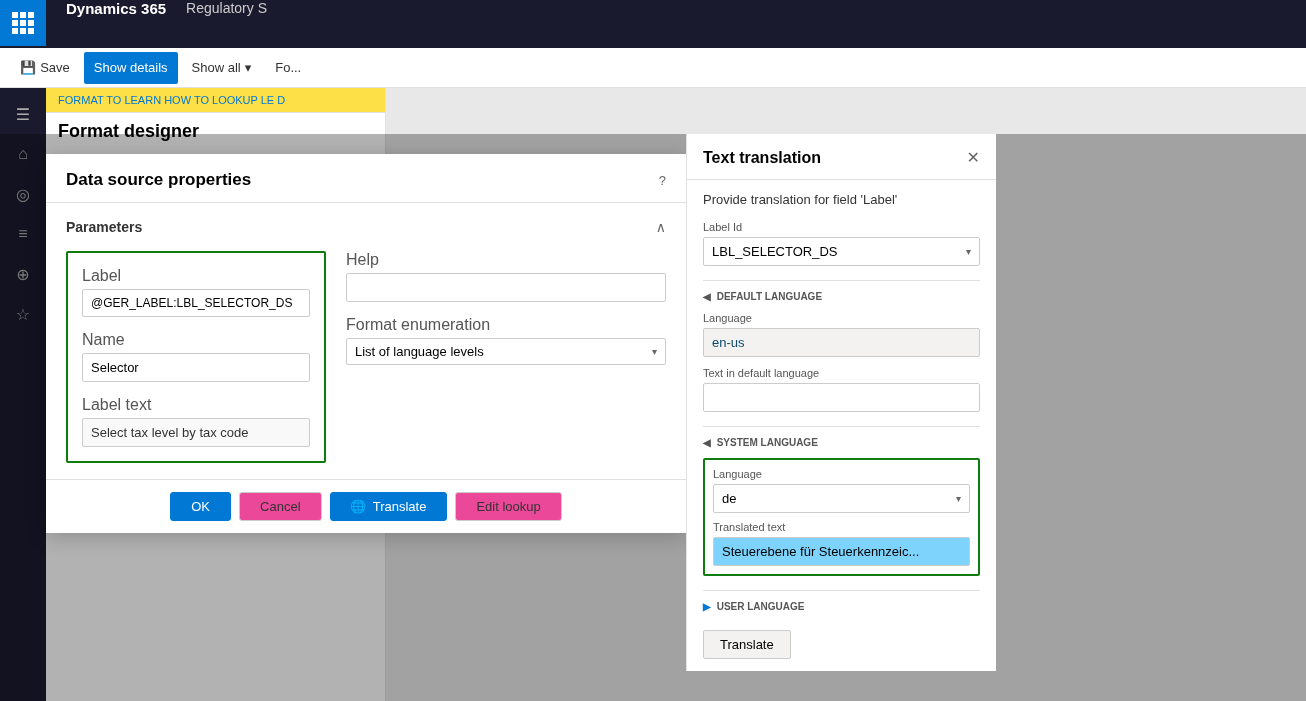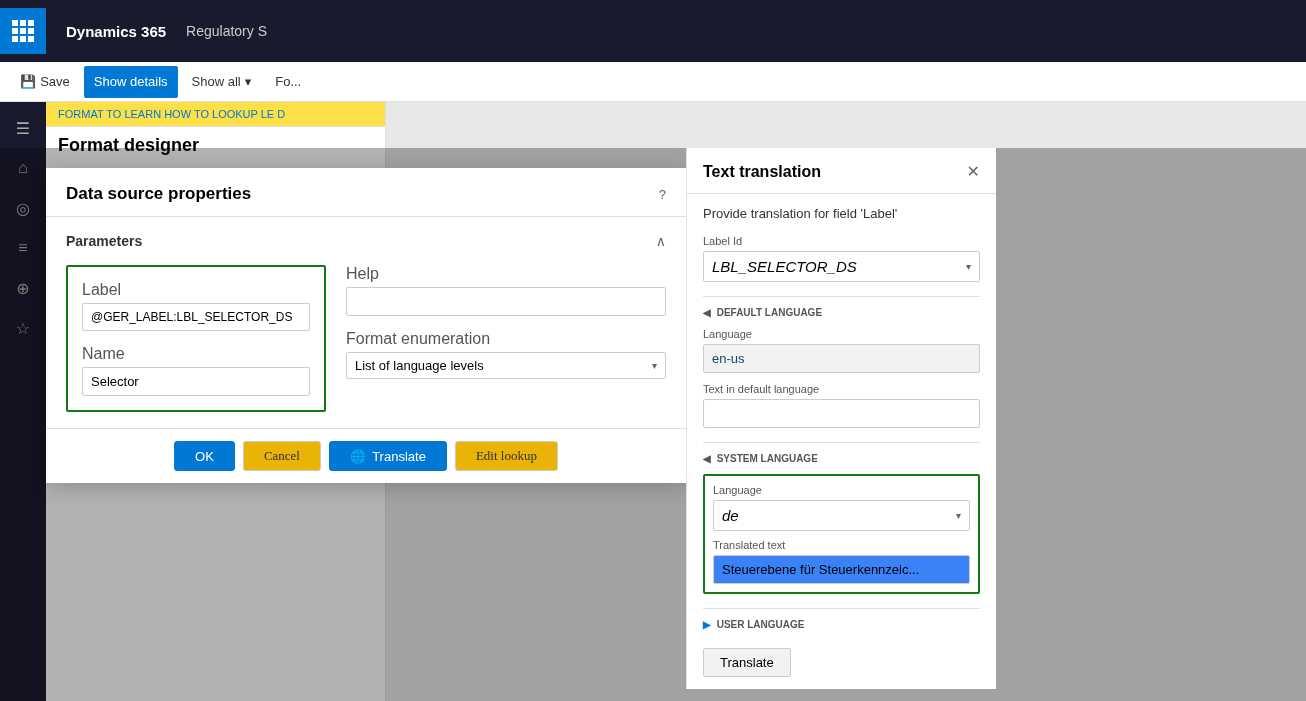--- a/index.html
+++ b/index.html
@@ -1,19 +1,19 @@
 <!DOCTYPE html>
 <html><head>
   <meta charset="utf-8">
   <style>
     * { box-sizing: border-box; margin: 0; padding: 0; }
     body { font-family: 'Segoe UI', Arial, sans-serif; font-size: 13px; background: #f3f2f1; display: flex; flex-direction: column; height: 701px; overflow: hidden; }
 
     
-    .topbar { display: flex; align-items: center; background: #1a1a2e; height: 62px; color: white; flex-shrink: 0; }
+    .topbar { display: flex; background: #1a1a2e; height: 48px; color: white; flex-shrink: 0; }
     .topbar-waffle { width: 46px; height: 46px; display: flex; align-items: center; justify-content: center; background: #0078d4; cursor: pointer; flex-shrink: 0; }
     .waffle-icon { display: grid; grid-template-columns: repeat(3,6px); grid-template-rows: repeat(3,6px); gap: 2px; }
     .waffle-dot { background: white; width: 6px; height: 6px; }
     .topbar-title { padding: 0 20px; font-size: 15px; font-weight: 600; color: white; }
     .topbar-subtitle { font-size: 14px; color: #ccc; }
 
     
     .navbar { display: flex; align-items: center; background: white; height: 40px; border-bottom: 1px solid #e0e0e0; padding: 0 10px; flex-shrink: 0; gap: 4px; }
     .nav-btn { display: flex; align-items: center; gap: 4px; padding: 0 10px; height: 32px; border: none; background: none; cursor: pointer; font-size: 13px; color: #333; border-radius: 2px; }
     .nav-btn.active { background: #0078d4; color: white; }
@@ -52,34 +52,34 @@
     .param-input { padding: 6px 8px; border: 1px solid #ccc; border-radius: 2px; font-size: 13px; outline: none; background: white; }
 
     
     .param-select { display: flex; align-items: center; gap: 4px; border: 1px solid #ccc; border-radius: 2px; padding: 5px 8px; background: white; cursor: pointer; min-width: 180px; }
     .param-select-text { flex: 1; font-size: 13px; }
     .param-select-arrow { font-size: 10px; color: #666; }
 
     .ds-dialog-footer { padding: 12px 20px; border-top: 1px solid #e0e0e0; display: flex; gap: 8px; justify-content: center; }
     .btn { padding: 6px 20px; border-radius: 3px; font-size: 13px; cursor: pointer; border: 1px solid transparent; }
     .btn-primary { background: #0078d4; color: white; border-color: #0078d4; }
-    .btn-secondary { background: #eab308; color: #333; border-color: #ccc; font-family: Liberation Serif, serif; }
+    .btn-secondary { background: #ec4899; color: #333; border-color: #ccc; }
     .btn-translate { background: #0078d4; color: white; border-color: #0078d4; display: flex; align-items: center; gap: 6px; }
 
     
     .tt-panel { width: 310px; background: white; border-left: 1px solid #e0e0e0; display: flex; flex-direction: column; overflow-y: auto; flex-shrink: 0; }
     .tt-panel-header { padding: 14px 16px 12px; border-bottom: 1px solid #e0e0e0; display: flex; justify-content: space-between; align-items: center; }
     .tt-panel-title { font-size: 16px; font-weight: 600; }
     .close-btn { background: none; border: none; cursor: pointer; font-size: 16px; color: #666; }
     .tt-panel-body { padding: 12px 16px; display: flex; flex-direction: column; gap: 14px; overflow-y: auto; }
     .tt-subtitle { font-size: 13px; color: #333; }
     .tt-field-group { display: flex; flex-direction: column; gap: 4px; }
     .tt-field-label { font-size: 11px; color: #555; }
     .tt-dropdown { display: flex; align-items: center; border: 1px solid #ccc; border-radius: 2px; padding: 6px 8px; background: white; cursor: pointer; }
-    .tt-dropdown-text { flex: 1; font-size: 15px; font-style: italic; }
+    .tt-dropdown-text { flex: 1; font-size: 13px; }
     .tt-dropdown-arrow { font-size: 10px; color: #666; }
     .tt-value { font-size: 13px; padding: 6px 8px; border: 1px solid #e0e0e0; border-radius: 2px; background: #f9f9f9; color: #0078d4; }
     .tt-section-header { font-size: 10px; font-weight: 600; color: #555; text-transform: uppercase; display: flex; align-items: center; gap: 6px; }
     .tt-input { padding: 6px 8px; border: 1px solid #ccc; border-radius: 2px; font-size: 13px; background: white; outline: none; }
     .tt-input-readonly { background: #f3f2f1; color: #666; }
 
     .tt-highlighted { border: 2px solid #107c10; border-radius: 2px; padding: 8px; display: flex; flex-direction: column; gap: 8px; }
     .tt-translate-btn { padding: 6px 16px; background: #f3f2f1; border: 1px solid #ccc; border-radius: 2px; font-size: 13px; cursor: pointer; }
 
     .params-inner { display: flex; gap: 20px; }
@@ -167,20 +167,24 @@
         <div class="params-inner">
 
           <div style="border: 2px solid #107c10; padding: 14px; border-radius: 2px; width: 260px; flex-shrink:0; display:flex; flex-direction:column; gap:14px;">
             <div class="param-group">
               <label class="param-label">Label</label>
               <input class="param-input" type="text" value="@GER_LABEL:LBL_SELECTOR_DS" style="background: rgb(255, 255, 255); font-size: 12px;">
             </div>
             <div class="param-group">
               <label class="param-label">Name</label>
               <input class="param-input" type="text" value="Selector" readonly="" style="background: rgb(255, 255, 255);">
+            </div>
+            <div class="param-group">
+              <label class="param-label">Label text</label>
+              <div class="param-input" style="background:#f9f9f9; color:#333;">Select tax level by tax code</div>
             </div>
           </div>
 
           <div style="flex:1; display:flex; flex-direction:column; gap:14px;">
             <div class="param-group">
               <label class="param-label">Help</label>
               <input class="param-input" type="text" value="" style="background: rgb(255, 255, 255);">
             </div>
             <div class="param-group">
               <label class="param-label">Format enumeration</label>
@@ -249,21 +253,21 @@
             <div class="tt-highlighted">
               <div class="tt-field-group">
                 <div class="tt-field-label">Language</div>
                 <div class="tt-dropdown">
                   <span class="tt-dropdown-text">de</span>
                   <span class="tt-dropdown-arrow">▾</span>
                 </div>
               </div>
               <div class="tt-field-group">
                 <div class="tt-field-label">Translated text</div>
-                <input class="tt-input" type="text" value="Steuerebene für Steuerkennzeic..." style="background: #3b82f6;">
+                <input class="tt-input" type="text" value="Steuerebene für Steuerkennzeic..." style="background: #7dd3fc;">
               </div>
             </div>
           </div>
         </div>
 
         <div style="border-top: 1px solid #e0e0e0; padding-top: 10px;">
           <div class="tt-section-header">
             <span style="color:#0078d4; cursor:pointer;">▶</span>
             <span>USER LANGUAGE</span>
           </div>

